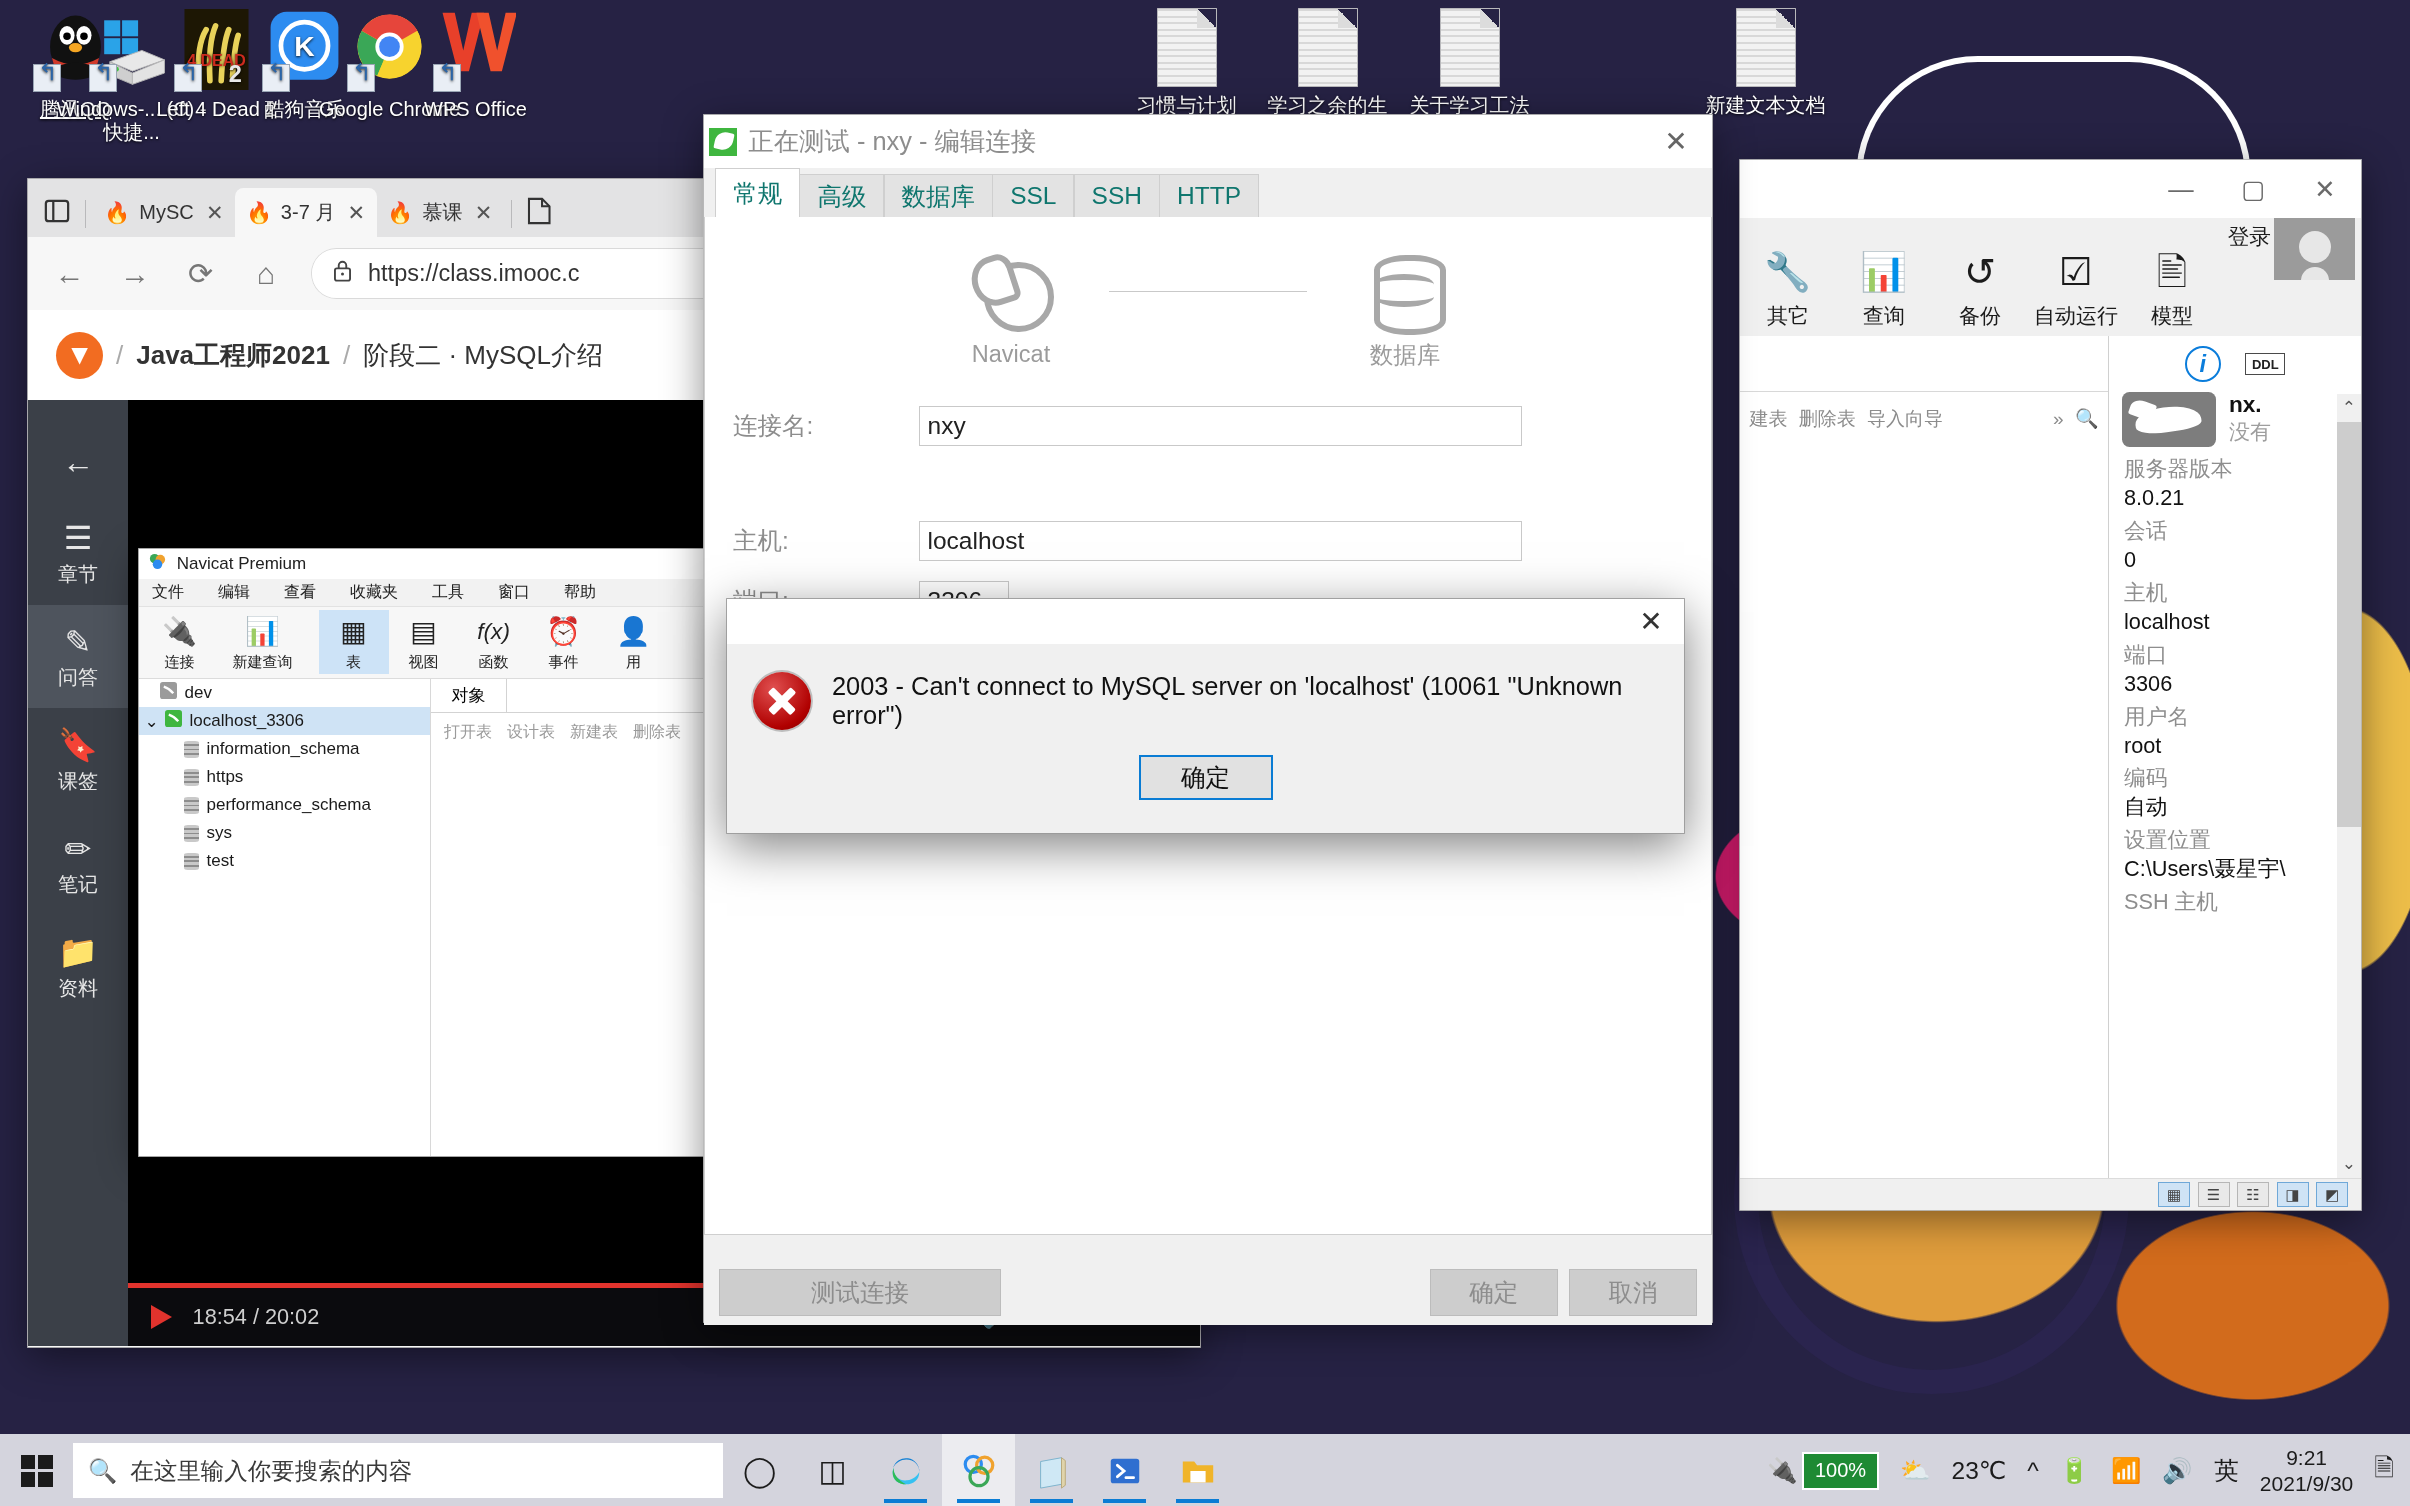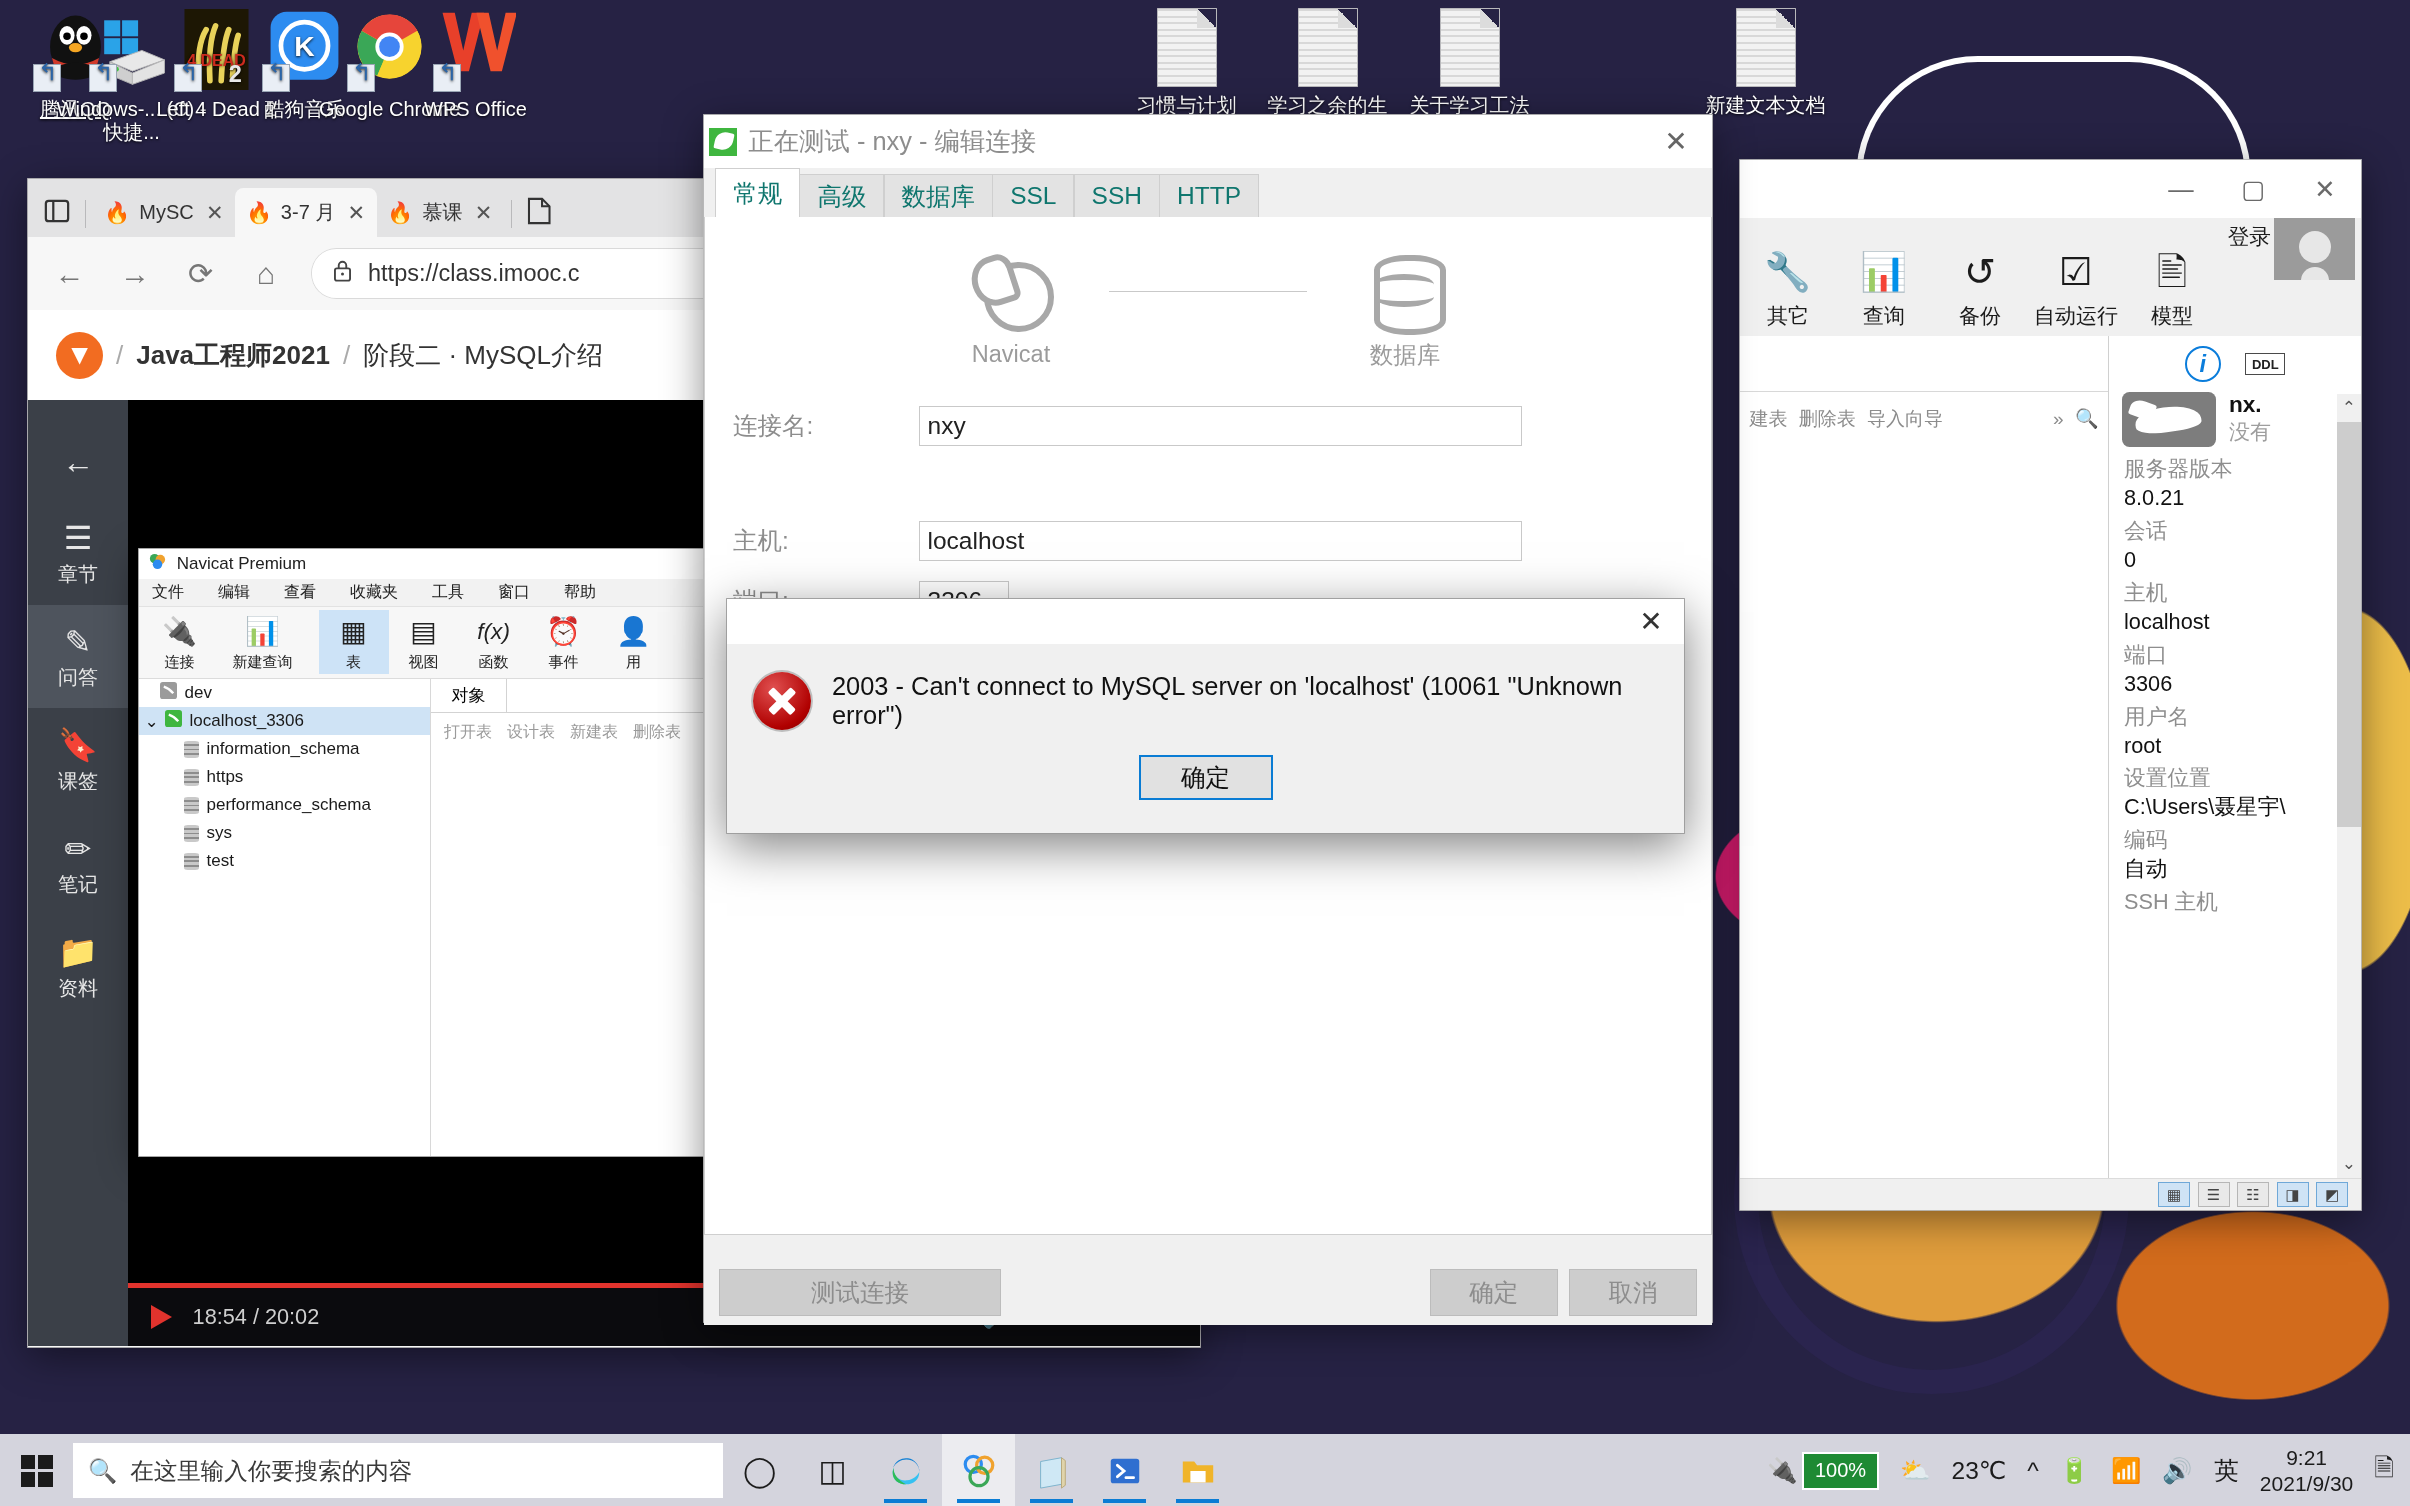--- a/index.html
+++ b/index.html
@@ -621,26 +621,26 @@
       </div>
       <div class="kv">
         <div class="k">端口</div>
         <div class="v">3306</div>
       </div>
       <div class="kv">
         <div class="k">用户名</div>
         <div class="v">root</div>
       </div>
       <div class="kv">
+        <div class="k">编码</div>
+        <div class="v">自动</div>
+      </div>
+      <div class="kv">
         <div class="k">设置位置</div>
         <div class="v" style="white-space:nowrap;overflow:hidden">C:\Users\聂星宇\</div>
-      </div>
-      <div class="kv">
-        <div class="k">编码</div>
-        <div class="v">自动</div>
       </div>
       <div class="kv">
         <div class="k">SSH 主机</div>
       </div>
       <div class="nm-scroll">
         <span class="ar" style="top:0">⌃</span>
         <span class="thumb"></span>
         <span class="ar" style="bottom:0">⌄</span>
       </div>
     </div>

